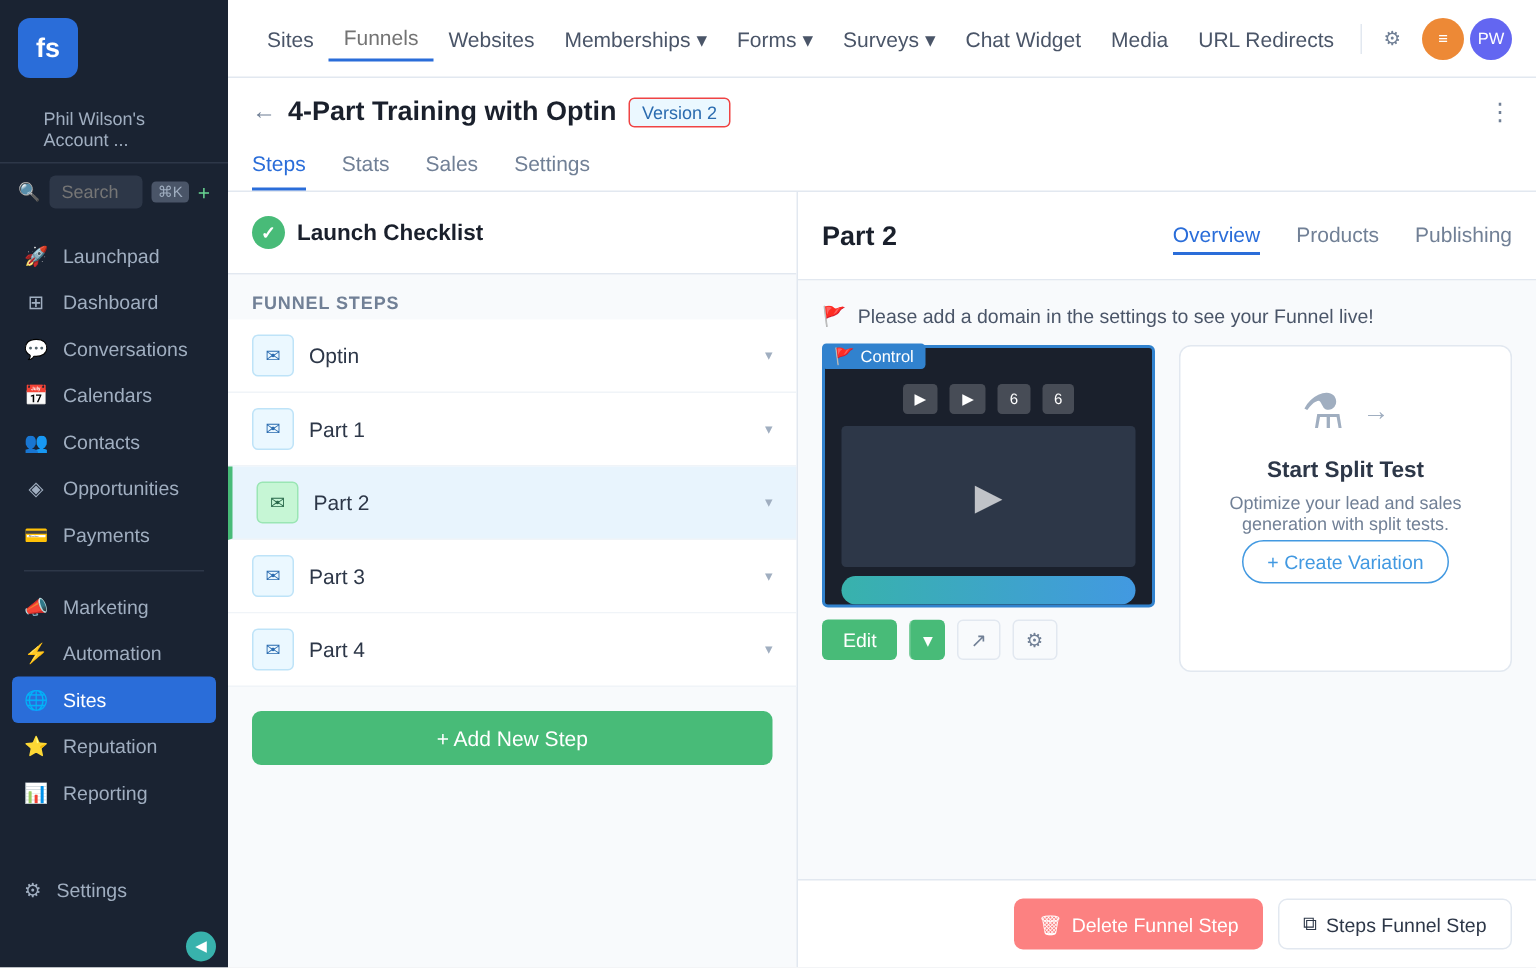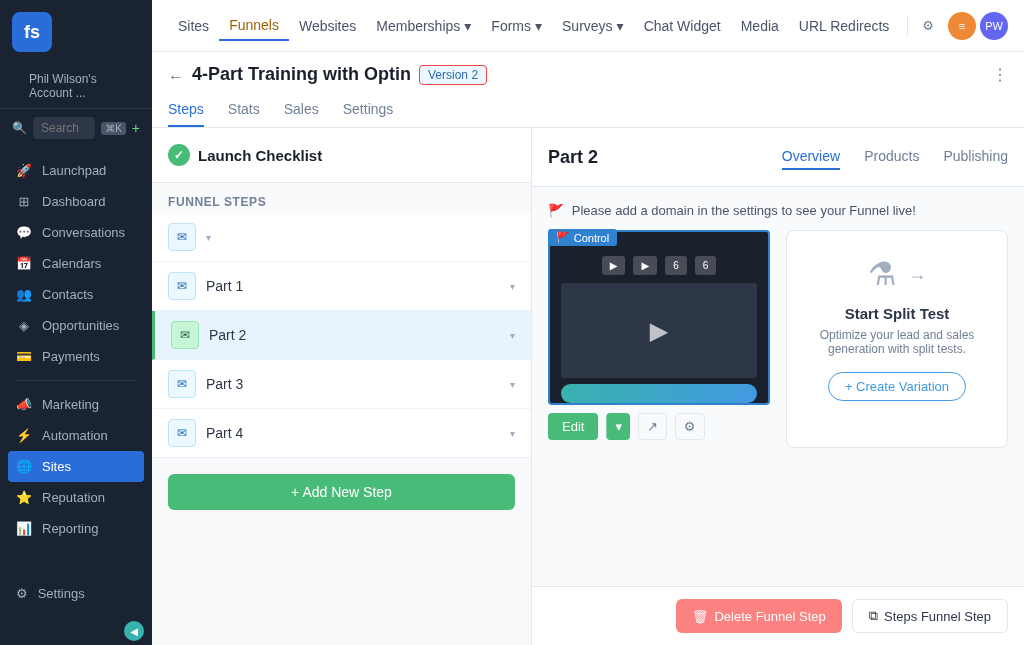--- a/index.html
+++ b/index.html
@@ -23,21 +23,21 @@
     .sidebar-bottom-item { display: flex; align-items: center; gap: 10px; padding: 8px 16px; color: #a0aec0; cursor: pointer; font-size: 13px; }
     .sidebar-collapse { display: flex; align-items: center; justify-content: flex-end; padding: 4px 8px; }
     .collapse-btn { width: 20px; height: 20px; background: #38b2ac; border-radius: 50%; display: flex; align-items: center; justify-content: center; cursor: pointer; color: white; font-size: 10px; }
 
     
     .main { flex: 1; display: flex; flex-direction: column; overflow: hidden; }
 
     
     .top-nav { background: #fff; border-bottom: 1px solid #e2e8f0; padding: 0 16px; display: flex; align-items: center; height: 52px; gap: 4px; }
     .top-nav-item { padding: 6px 10px; color: #4a5568; cursor: pointer; font-size: 14px; border-radius: 4px; }
-    .top-nav-item.active { color: #a16207; border-bottom: 2px solid #2a6dd9; border-radius: 0; }
+    .top-nav-item.active { color: #737373; border-bottom: 2px solid #2a6dd9; border-radius: 0; }
     .top-nav-dropdown { display: flex; align-items: center; gap: 4px; padding: 6px 10px; color: #4a5568; cursor: pointer; font-size: 14px; }
     .nav-divider { width: 1px; height: 20px; background: #e2e8f0; margin: 0 8px; }
     .settings-icon { color: #718096; cursor: pointer; padding: 6px; }
     .top-nav-avatar { width: 28px; height: 28px; border-radius: 50%; background: #ed8936; color: white; font-size: 11px; font-weight: bold; display: flex; align-items: center; justify-content: center; margin-left: auto; }
     .top-nav-avatar2 { width: 28px; height: 28px; border-radius: 50%; background: #6366f1; color: white; font-size: 11px; font-weight: normal; display: flex; align-items: center; justify-content: center; }
     .avatar-group { display: flex; gap: 4px; margin-left: auto; align-items: center; }
 
     
     .page-header { background: #fff; padding: 12px 16px 0; border-bottom: 1px solid #e2e8f0; }
     .breadcrumb-row { display: flex; align-items: center; gap: 8px; margin-bottom: 8px; }
@@ -90,21 +90,21 @@
     .edit-btn { background: #48bb78; color: white; border: none; border-radius: 4px; padding: 5px 14px; font-size: 13px; cursor: pointer; display: flex; align-items: center; gap: 4px; }
     .edit-dropdown { background: #48bb78; color: white; border: none; border-radius: 4px; padding: 5px 8px; font-size: 13px; cursor: pointer; border-left: 1px solid rgba(255,255,255,0.3); }
     .action-icon { background: none; border: 1px solid #e2e8f0; border-radius: 4px; padding: 5px 8px; color: #718096; cursor: pointer; font-size: 13px; }
 
     
     .split-test-box { border: 1px solid #e2e8f0; border-radius: 8px; background: #fff; padding: 24px; display: flex; flex-direction: column; align-items: center; text-align: center; }
     .split-icon-area { display: flex; align-items: center; gap: 12px; margin-bottom: 12px; }
     .beaker-icon { font-size: 32px; color: #a0aec0; }
     .arrow-icon { color: #a0aec0; font-size: 18px; }
     .split-title { font-size: 15px; font-weight: 600; color: #2d3748; margin-bottom: 6px; }
-    .split-desc { font-size: 12px; color: #718096; margin-bottom: 16px; }
+    .split-desc { font-size: 12px; color: #718096; margin-bottom: 4px; }
     .create-variation-btn { background: none; border: 1px solid #4299e1; color: #4299e1; border-radius: 20px; padding: 6px 16px; font-size: 13px; cursor: pointer; display: flex; align-items: center; gap: 4px; }
 
     
     .footer-actions { background: #fff; border-top: 1px solid #e2e8f0; padding: 12px 16px; display: flex; justify-content: flex-end; gap: 10px; }
     .delete-btn { background: #fc8181; color: white; border: none; border-radius: 6px; padding: 8px 16px; font-size: 13px; cursor: pointer; display: flex; align-items: center; gap: 6px; }
     .clone-btn { background: white; color: #2d3748; border: 1px solid #e2e8f0; border-radius: 6px; padding: 8px 16px; font-size: 13px; cursor: pointer; display: flex; align-items: center; gap: 6px; }
 
     .top-bar-left { display: flex; align-items: center; }
   </style>
 </head>
@@ -239,20 +239,21 @@
       <div class="launch-checklist">
         <div class="launch-title">
           <div class="check-circle">✓</div>
           <span>Launch Checklist</span>
         </div>
       </div>
       <div class="funnel-steps-label">Funnel Steps</div>
 
       <div class="step-item">
         <div class="step-icon">✉</div>
+        <span class="step-name">Optin</span>
         <span class="step-arrow">▾</span>
       </div>
       <div class="step-item">
         <div class="step-icon">✉</div>
         <span class="step-name">Part 1</span>
         <span class="step-arrow">▾</span>
       </div>
       <div class="step-item active">
         <div class="step-icon" style="background:#c6f6d5;border-color:#9ae6b4;color:#276749;">✉</div>
         <span class="step-name">Part 2</span>

